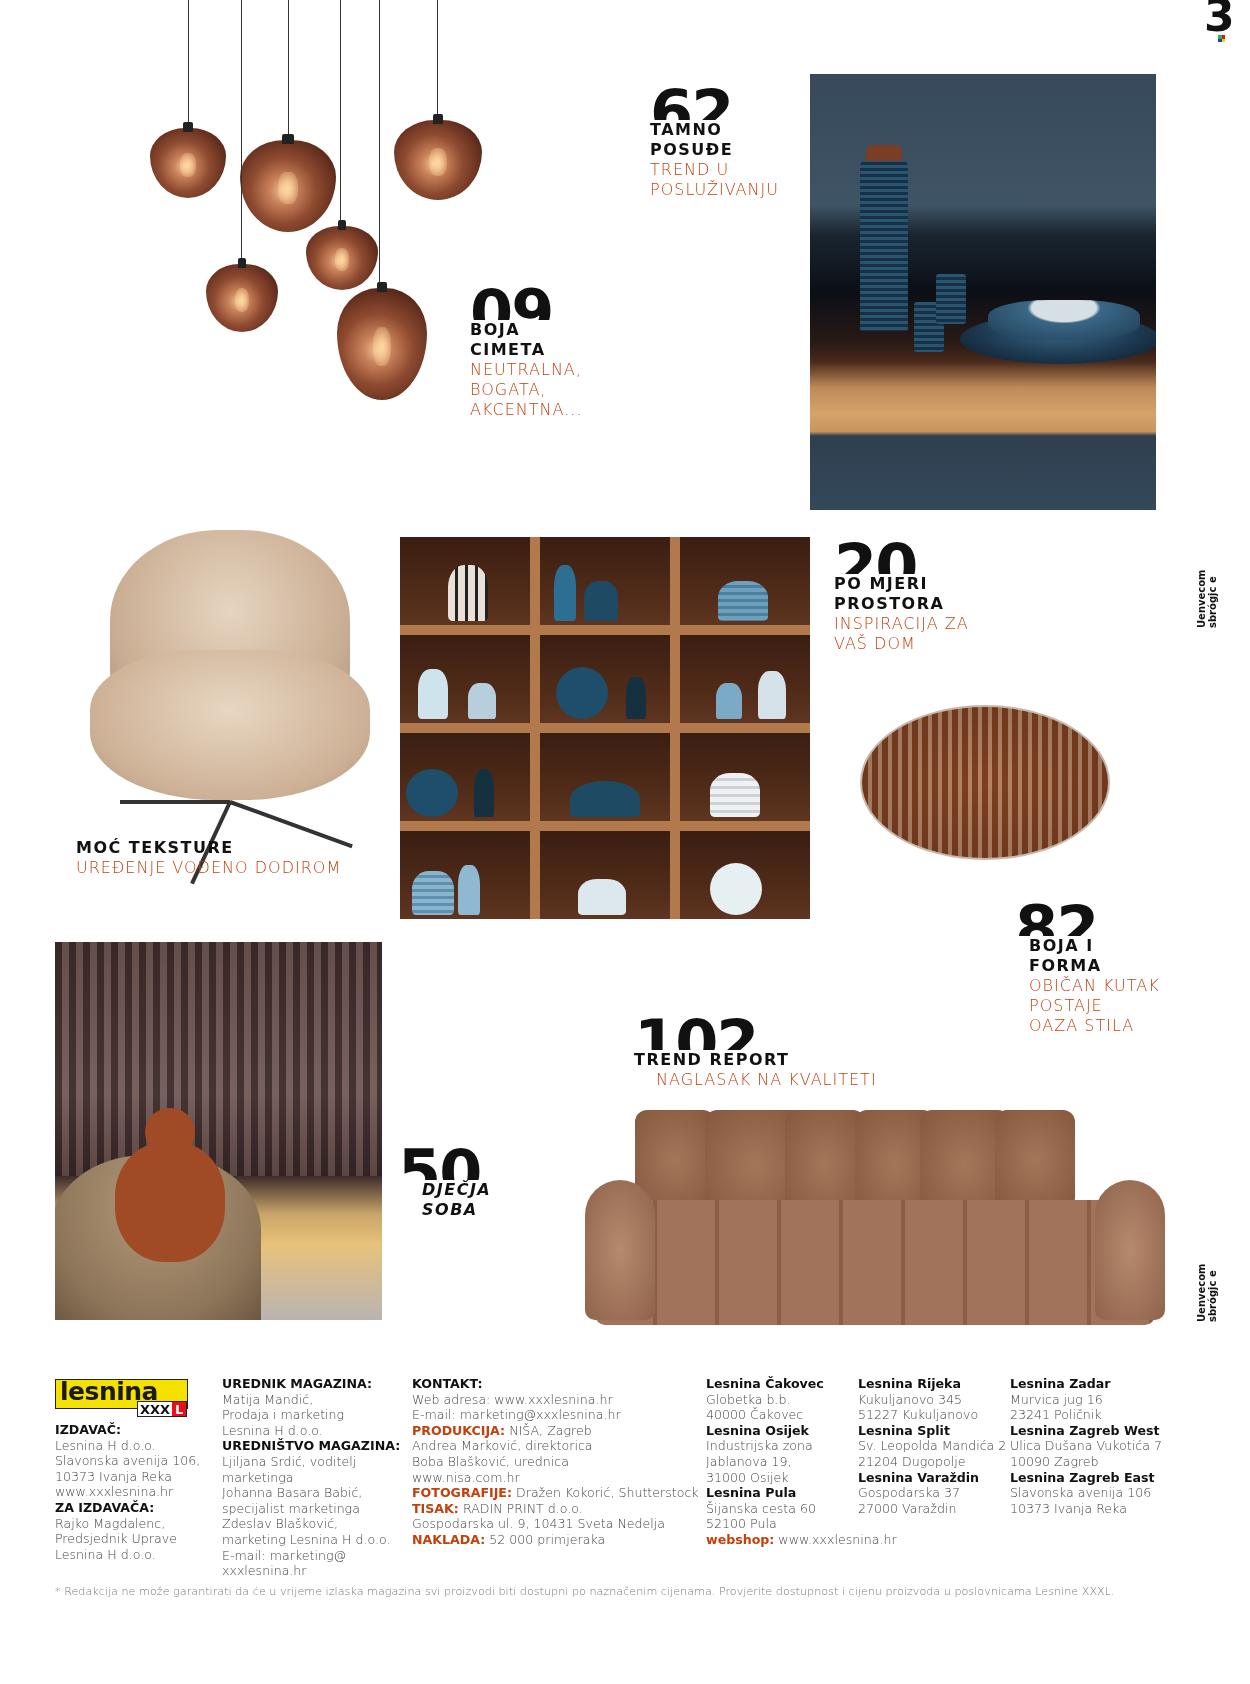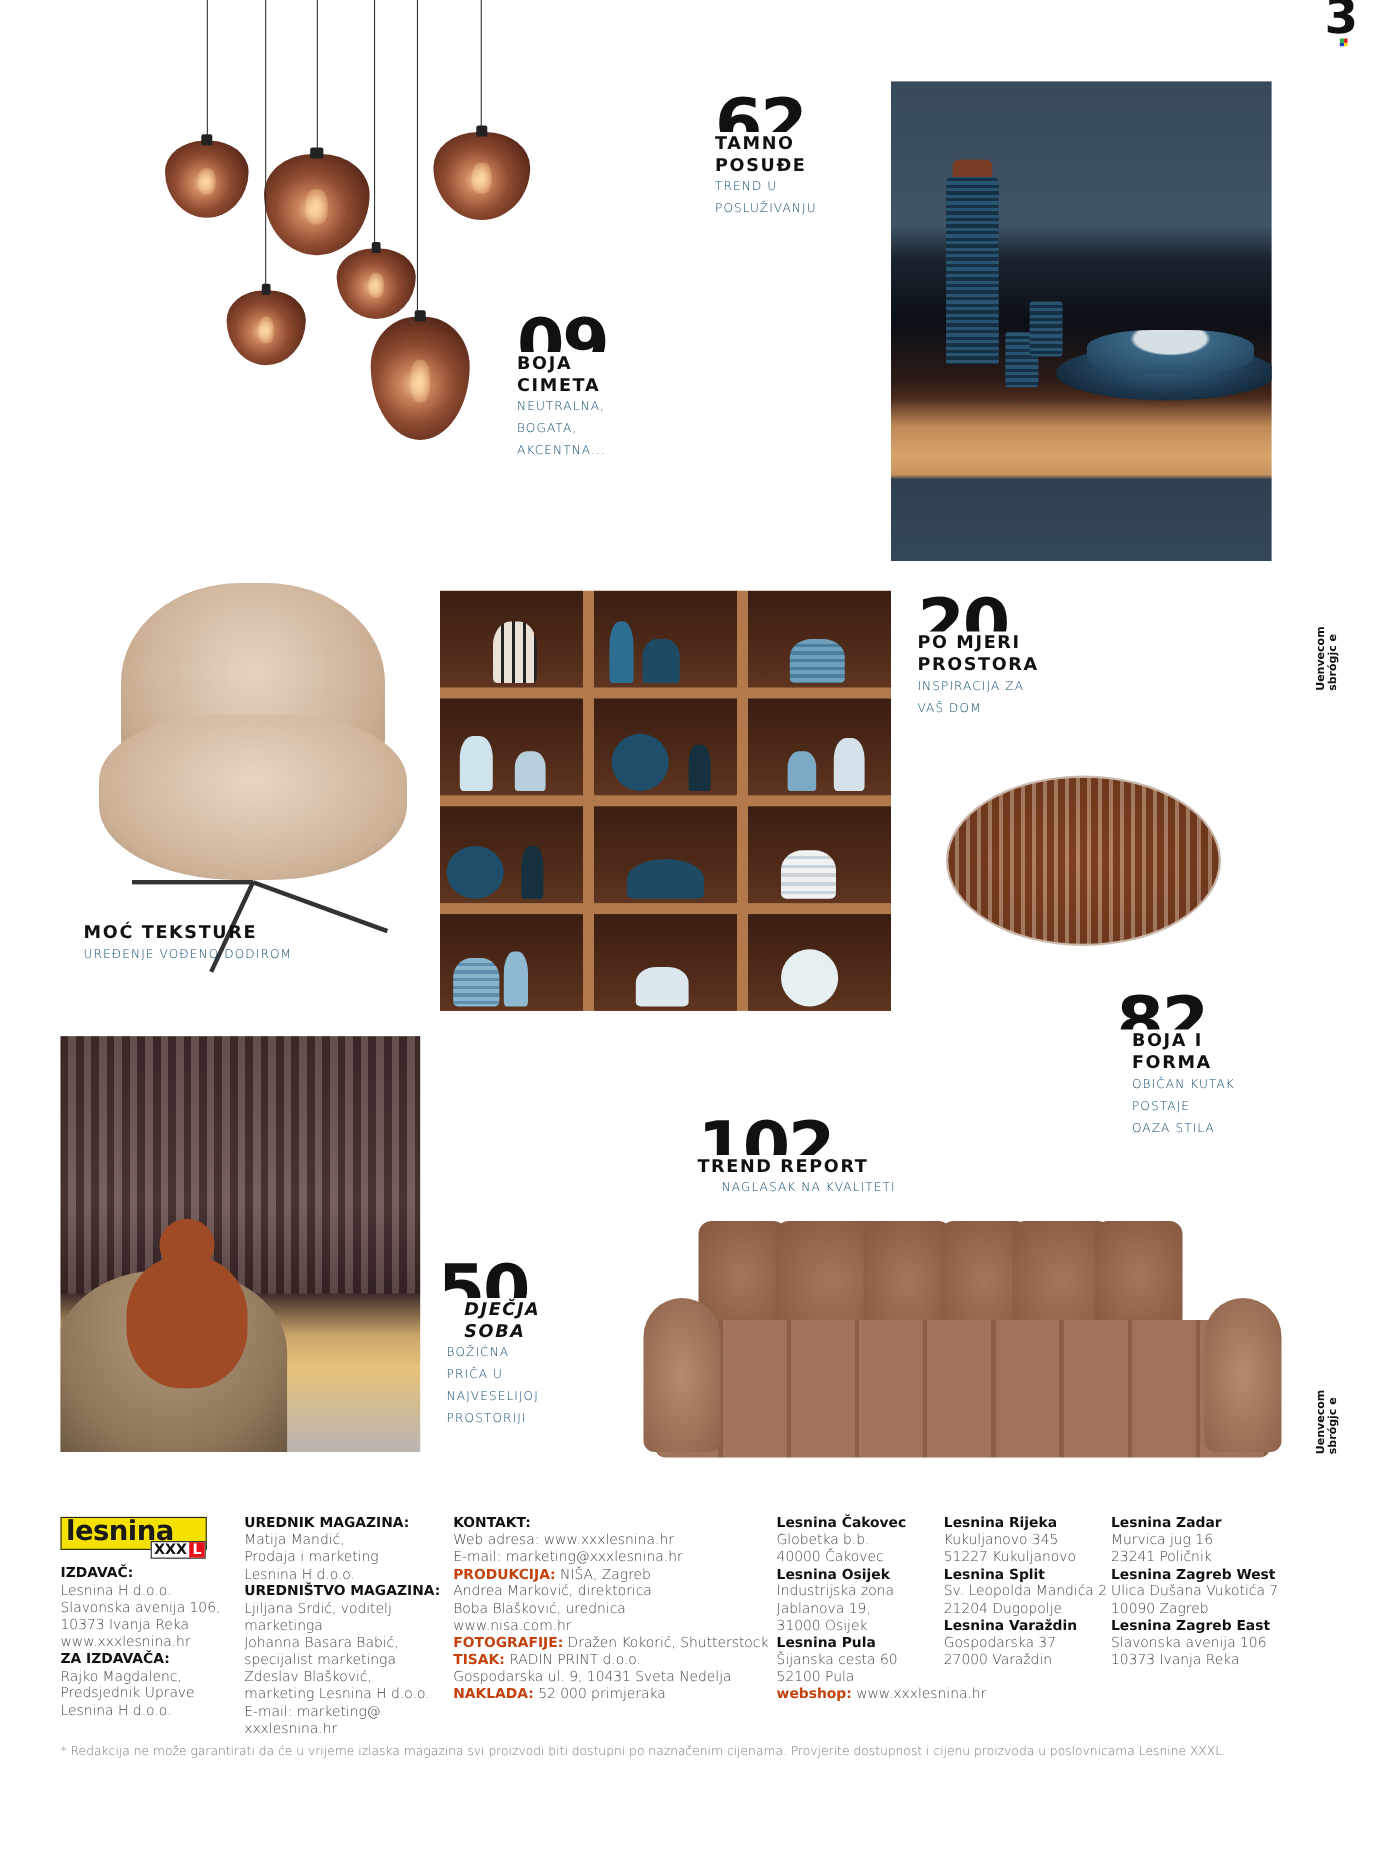--- a/index.html
+++ b/index.html
@@ -12,21 +12,21 @@
   .page-num { left: 1204px; top: -10px; font-size: 44px; font-weight: 700; color: #111; font-family: "DejaVu Sans", sans-serif; }
   .color-mark { left: 1218px; top: 35px; width: 7px; height: 7px; display: grid; grid-template-columns: 1fr 1fr; }
   .color-mark span { display: block; width: 3.5px; height: 3.5px; }
 
   
   .teaser .big-num {
     font-family: "DejaVu Sans", sans-serif; font-weight: 900; font-size: 62px; line-height: 1;
     letter-spacing: -2px; height: 38px; overflow: hidden; color: #111; display: block;
   }
   .teaser .t-title { font-family: "DejaVu Sans", sans-serif; font-weight: 700; font-size: 16px; line-height: 20px; letter-spacing: 1.5px; color: #111; display: block; white-space: pre-line; }
-  .teaser .t-sub { font-family: "DejaVu Sans", sans-serif; font-weight: 300; font-size: 11px; line-height: 20px; letter-spacing: 1px; color: #0c4a6e; display: block; white-space: pre-line; }
+  .teaser .t-sub { font-family: "DejaVu Sans", sans-serif; font-weight: 300; font-size: 16px; line-height: 20px; letter-spacing: 1px; color: #c2410c; display: block; white-space: pre-line; }
 
   
   .photo { position: absolute; overflow: hidden; }
 
   
   .lamp-wire { position: absolute; width: 1px; background: #333; }
   .lamp-shade { position: absolute; border-radius: 46% 46% 50% 50% / 40% 40% 60% 60%;
     background: radial-gradient(circle at 45% 55%, #f2c69a 0%, #c9825a 18%, #8e4a30 45%, #5e2c1c 75%, #3a1a10 100%); }
   .lamp-shade::before { content: ""; position: absolute; left: 44%; top: -6px; width: 12%; height: 10px; background: #222; border-radius: 2px 2px 0 0; }
   .lamp-shade::after { content: ""; position: absolute; left: 40%; top: 35%; width: 20%; height: 35%; border-radius: 40%; background: radial-gradient(#ffd9a0, rgba(255,200,140,0)); }
@@ -237,24 +237,20 @@
 <div class="abs teaser" style="left:634px; top:1012px;">
   <span class="big-num">102</span>
   <span class="t-title" style="">TREND REPORT</span>
   <span class="t-sub" style="margin-left:22px;">NAGLASAK NA KVALITETI</span>
 </div>
 
 <div class="abs teaser" style="left:398px; top:1142px;">
   <span class="big-num">50</span>
   <span class="t-title" style="margin-left:24px;font-style:italic;">DJEČJA
 SOBA</span>
-  <span class="t-sub" style="margin-left:8px;">BOŽIĆNA
-PRIČA U
-NAJVESELIJOJ
-PROSTORIJI</span>
 </div>
 
 <div class="abs side-tab" style="top:628px;">
   <div>Uenvecom</div>
   <div>sbrógjc e</div>
 </div>
 <div class="abs side-tab" style="top:1322px;">
   <div>Uenvecom</div>
   <div>sbrógjc e</div>
 </div>

